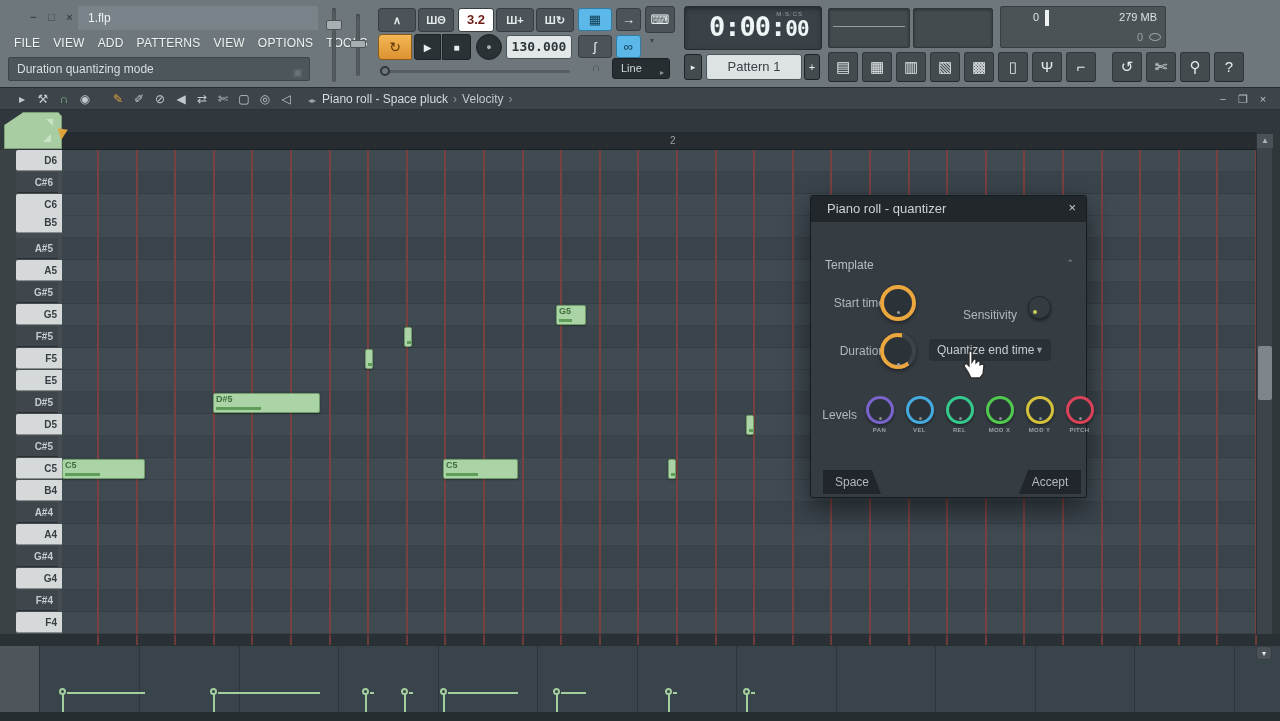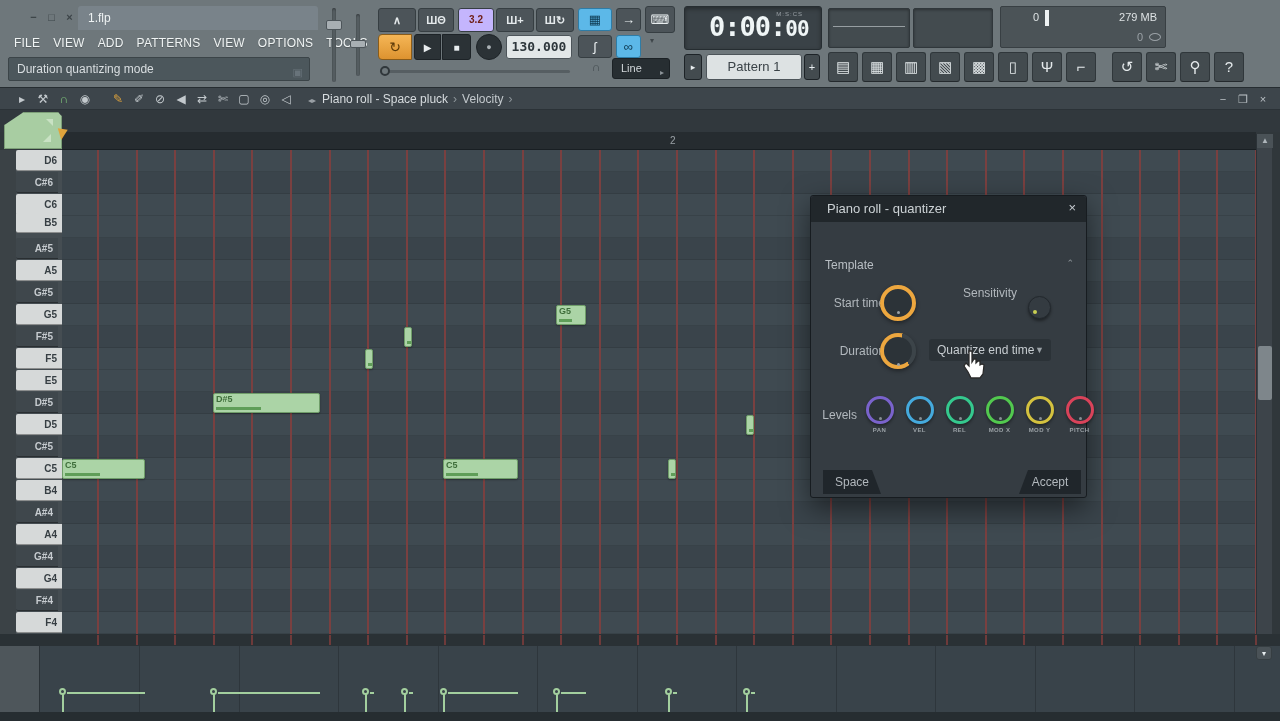--- a/index.html
+++ b/index.html
@@ -16,21 +16,21 @@
   #menubar span { color:#f0f4f4; font-size:12px; letter-spacing:.2px; text-shadow:0 1px 1px rgba(0,0,0,.25); cursor:default; }
   #hintbar { left:8px; top:57px; width:302px; height:24px; background:#4c575c; border:1px solid #3b4448; border-radius:2px; color:#d9dee1; font-size:12px; line-height:22px; padding-left:8px; }
   #hintbar .hicon { position:absolute; right:6px; top:3px; color:#68737a; font-size:11px; }
 
   #sliderpanel { left:320px; top:4px; width:54px; height:80px; }
   .vtrack { position:absolute; width:4px; background:#565e62; border-radius:2px; box-shadow:inset 0 1px 2px rgba(0,0,0,.4); }
   .vthumb { position:absolute; width:16px; height:10px; background:#a8afb3; border:1px solid #4d555a; border-radius:2px; }
 
   #transport { left:378px; top:6px; width:196px; height:78px; }
   .tbtn { position:absolute; height:24px; background:#4c5459; border:1px solid #363e42; border-radius:3px; color:#e4e9eb; font-size:11px; font-weight:bold; text-align:center; line-height:22px; }
-  .tbtn.red { background:#c4b5fd; color:#6e1d15; font-size:10px; }
+  .tbtn.red { background:#ffffff; color:#6e1d15; font-size:13px; }
   #loopbtn { left:0; top:28px; width:34px; height:26px; background:linear-gradient(#f5b656,#dd9330); border:1px solid #8a5c1a; border-radius:4px 0 0 4px; color:#5c3a08; font-size:14px; line-height:24px; text-align:center; }
   .darkbtn { background:#2b3236; border:1px solid #1d2327; color:#e8edef; }
   #tempo { left:128px; top:29px; width:66px; height:24px; background:#e2e7e8; border:1px solid #4d555a; border-radius:3px; color:#2e373c; font-family:"DejaVu Sans Mono", monospace; font-size:13px; font-weight:bold; text-align:center; line-height:22px; }
   #shuttle { left:2px; top:64px; width:190px; height:3px; background:#565e62; border-radius:2px; }
   #shuttle .knob { position:absolute; left:0; top:-4px; width:10px; height:10px; border:2px solid #30373b; border-radius:50%; background:#6e777b; }
 
   .sqbtn { position:absolute; background:#4c5459; border:1px solid #363e42; border-radius:3px; color:#e8edef; text-align:center; }
   .sqbtn.blue { background:#5cb8e8; border-color:#2e7ca6; color:#0e3a52; }
   #linebox { left:612px; top:58px; width:58px; height:21px; background:#272e32; border:1px solid #1b2125; border-radius:3px; color:#d2d7da; font-size:11px; line-height:19px; padding-left:8px; }
   #linebox .arr { position:absolute; right:5px; top:4px; font-size:8px; color:#8d959a; }
@@ -495,21 +495,21 @@
       <span class="x">×</span>
     </div>
     <div class="section">Template</div>
     <div class="chev">⌃</div>
 
     <div class="dlab" style="left:12px; top:100px; width:62px;">Start time</div>
     <div class="knob-big ring-full" style="left:69px; top:89px;">
         <span class="kdot"></span>
       </div>
 
-    <div class="dlab" style="left:140px; top:90px; width:66px;">Sensitivity</div>
+    <div class="dlab" style="left:140px; top:112px; width:66px;">Sensitivity</div>
     <div id="sensknob" style="left:217px; top:100px;"></div>
 
     <div class="dlab" style="left:12px; top:148px; width:62px;">Duration</div>
     <div class="knob-big ring-part" style="left:69px; top:137px;">
         <span class="kdot"></span>
       </div>
 
     <div id="qdrop">
       <span>Quantize end time</span>
       <span class="arr">▼</span>

